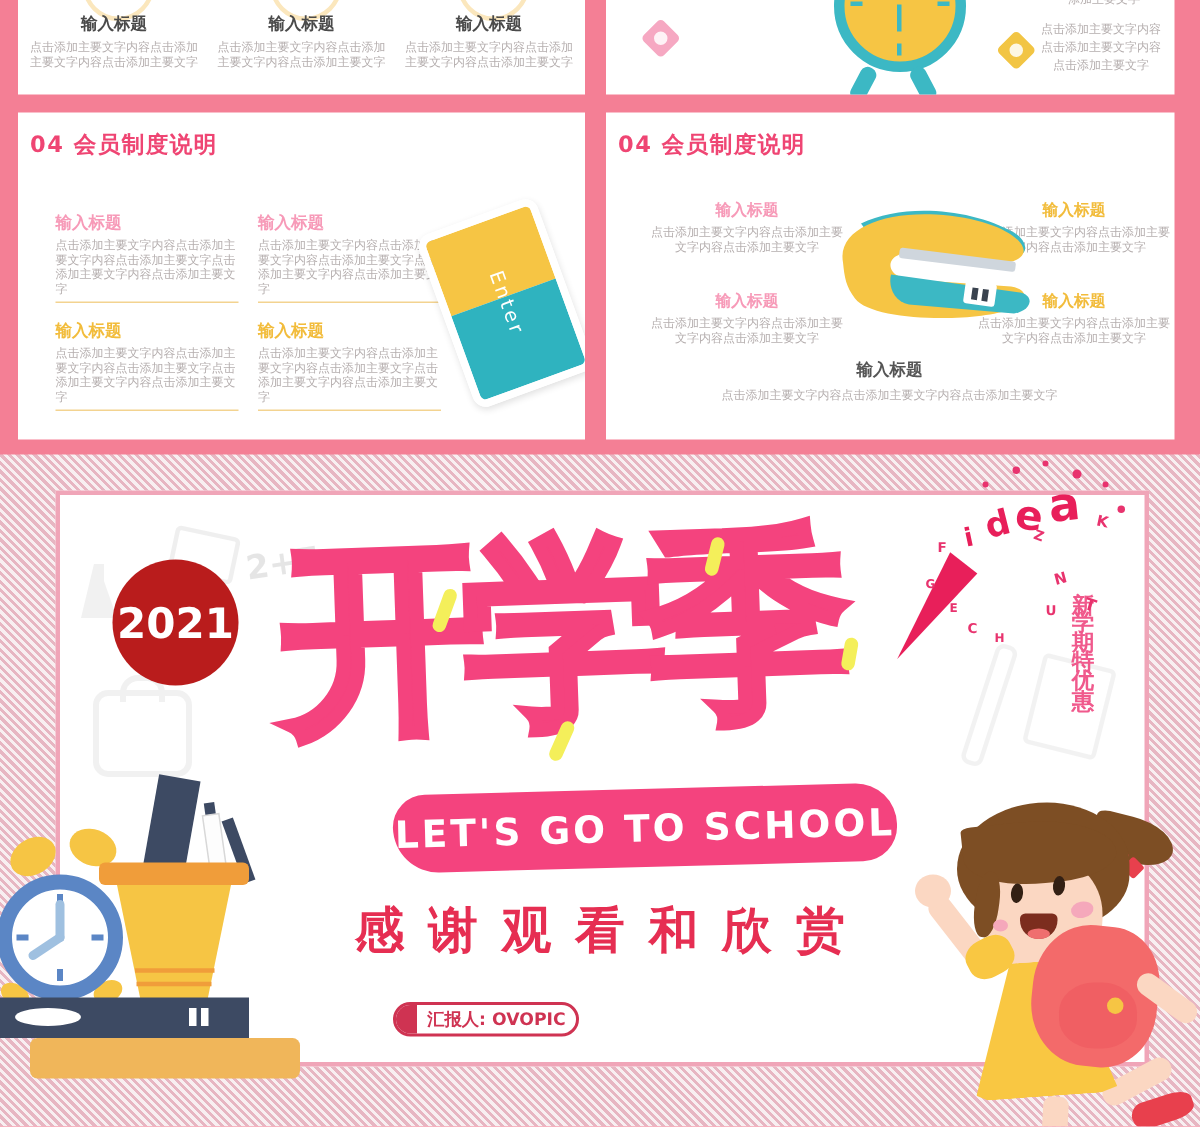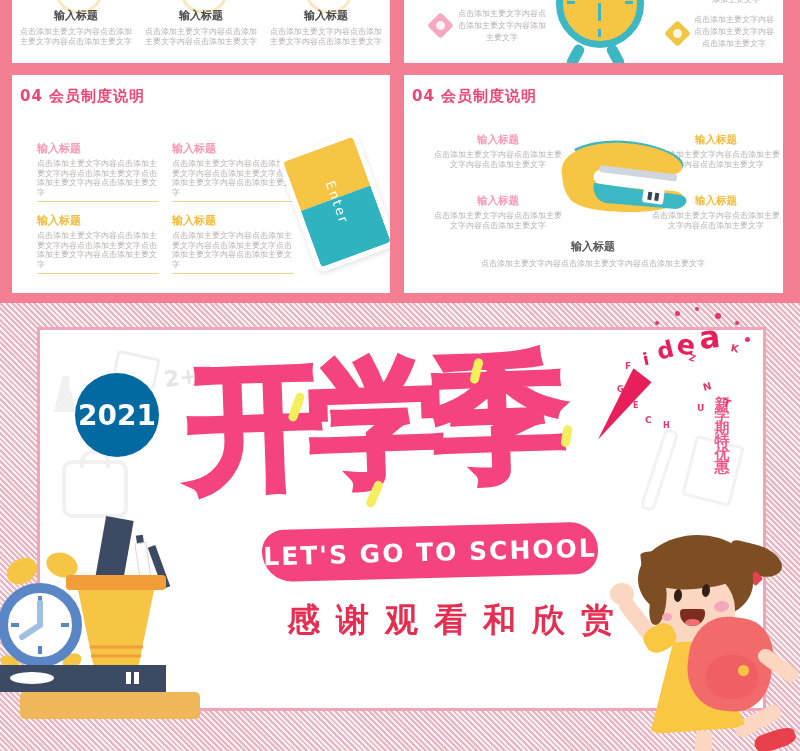--- a/index.html
+++ b/index.html
@@ -54,30 +54,30 @@
 
   .doodle{position:absolute;opacity:.9;}
   .dd-flask{left:14px;top:46px;width:24px;height:36px;background:#f0f0f0;clip-path:polygon(36% 0,64% 0,64% 32%,100% 100%,0 100%);}
   .dd-calc{left:74px;top:24px;width:38px;height:26px;border:3px solid #ededed;border-radius:4px;transform:rotate(12deg);}
   .dd-math{left:124px;top:34px;font-size:22px;font-weight:bold;color:#e3e3e3;transform:rotate(-8deg);}
   .dd-bag{left:22px;top:130px;width:58px;height:50px;border:4px solid #f0f0f0;border-radius:10px;}
   .dd-bag:before{content:"";position:absolute;left:14px;top:-14px;width:22px;height:14px;border:4px solid #f0f0f0;border-bottom:none;border-radius:12px 12px 0 0;}
   .dd-book{left:648px;top:110px;width:44px;height:56px;border:3px solid #f1f1f1;border-radius:4px;transform:rotate(14deg);}
   .dd-brush{left:612px;top:98px;width:9px;height:78px;border:3px solid #f1f1f1;border-radius:6px;transform:rotate(18deg);}
 
-  .year{position:absolute;left:35px;top:43px;width:84px;height:84px;background:#0369a1;border-radius:50%;
+  .year{position:absolute;left:35px;top:43px;width:84px;height:84px;background:#b91c1c;border-radius:50%;
     display:flex;align-items:center;justify-content:center;color:#fff;font-size:28px;font-weight:bold;}
   .main-title{position:absolute;left:110px;top:8px;width:440px;text-align:center;
     font-size:136px;font-weight:bold;color:#f4437e;letter-spacing:-14px;line-height:1.25;
     transform:rotate(-2deg);-webkit-text-stroke:5px #f4437e;}
   .t-accent{position:absolute;background:#f4ef5a;border-radius:6px;width:9px;}
   .subtitle{position:absolute;left:222px;top:196px;width:336px;height:52px;background:#f4437e;
     border-radius:30px 38px 32px 42px;transform:rotate(-1.5deg);
     display:flex;align-items:center;justify-content:center;color:#fff;font-weight:bold;font-size:25px;letter-spacing:2px;}
-  .thanks{position:absolute;left:130px;top:268px;width:460px;text-align:right;
+  .thanks{position:absolute;left:130px;top:268px;width:460px;text-align:center;
     font-size:33px;font-weight:bold;color:#e62e52;letter-spacing:16px;text-indent:16px;}
   .pill{position:absolute;top:338px;height:23px;background:#fff;border:2px solid #cf3352;border-radius:14px;
     display:flex;align-items:center;justify-content:center;color:#cf3352;font-size:11.5px;font-weight:bold;padding-left:14px;box-sizing:border-box;overflow:hidden;}
   .pill:before{content:"";position:absolute;left:-1px;top:-1px;bottom:-1px;width:15px;background:#cf3352;border-radius:14px 0 0 14px;}
   .pill1{left:222px;width:124px;}
   .pill2{left:375px;width:128px;}
   .side-text{position:absolute;left:672px;top:52px;height:236px;writing-mode:vertical-rl;
     font-size:15px;letter-spacing:13px;color:#f0598c;font-weight:bold;}
 
   
@@ -136,21 +136,20 @@
       <div class="ct">输入标题</div>
       <div class="cb">点击添加主要文字内容点击添加主要文字内容点击添加主要文字</div>
     </div>
   </div>
 
   <div class="card r1r">
     <div class="sb" style="left:292px;top:-6px;width:80px;">添加主要文字</div>
     <div class="diamond d-pink" style="left:27px;top:16px;">
         <div class="hole"></div>
       </div>
-    <div class="sb" style="left:52px;top:8px;width:92px;">点击添加主要文字内容点击添加主要文字内容添加主要文字</div>
     <div class="tclock">
 
       <div class="tick" style="left:35px;top:62px;width:3px;height:8px;"></div>
       <div class="tick" style="left:4px;top:34px;width:8px;height:3px;"></div>
       <div class="tick" style="left:62px;top:34px;width:8px;height:3px;"></div>
       <div class="tick" style="left:35px;top:36px;width:3px;height:18px;"></div>
     </div>
     <div class="tleg" style="left:166px;transform:rotate(28deg);"></div>
     <div class="tleg" style="left:206px;transform:rotate(-28deg);"></div>
     <div class="diamond d-yellow" style="left:264px;top:24px;">
@@ -230,20 +229,21 @@
 
       <div class="main-title">开学季</div>
       <div class="t-accent" style="left:252px;top:62px;height:30px;transform:rotate(20deg);"></div>
       <div class="t-accent" style="left:432px;top:28px;height:26px;transform:rotate(14deg);"></div>
       <div class="t-accent" style="left:330px;top:150px;height:28px;transform:rotate(24deg);"></div>
       <div class="t-accent" style="left:522px;top:95px;height:22px;transform:rotate(10deg);"></div>
 
       <div class="subtitle">LET'S GO TO SCHOOL</div>
       <div class="thanks">感谢观看和欣赏</div>
 
+      <div class="pill pill1">汇报人: OVOPIC</div>
 
       <div class="side-text">新学期特优惠</div>
     </div>
 
     <div class="idea">
       <div class="i-pencil"></div>
       <span class="i-big" style="left:58px;top:40px;font-size:17px;transform:rotate(-12deg);">i</span>
       <span class="i-big" style="left:72px;top:28px;font-size:23px;transform:rotate(-14deg);">d</span>
       <span class="i-big" style="left:92px;top:20px;font-size:27px;transform:rotate(8deg);">e</span>
       <span class="i-big" style="left:114px;top:10px;font-size:31px;transform:rotate(-6deg);">a</span>

